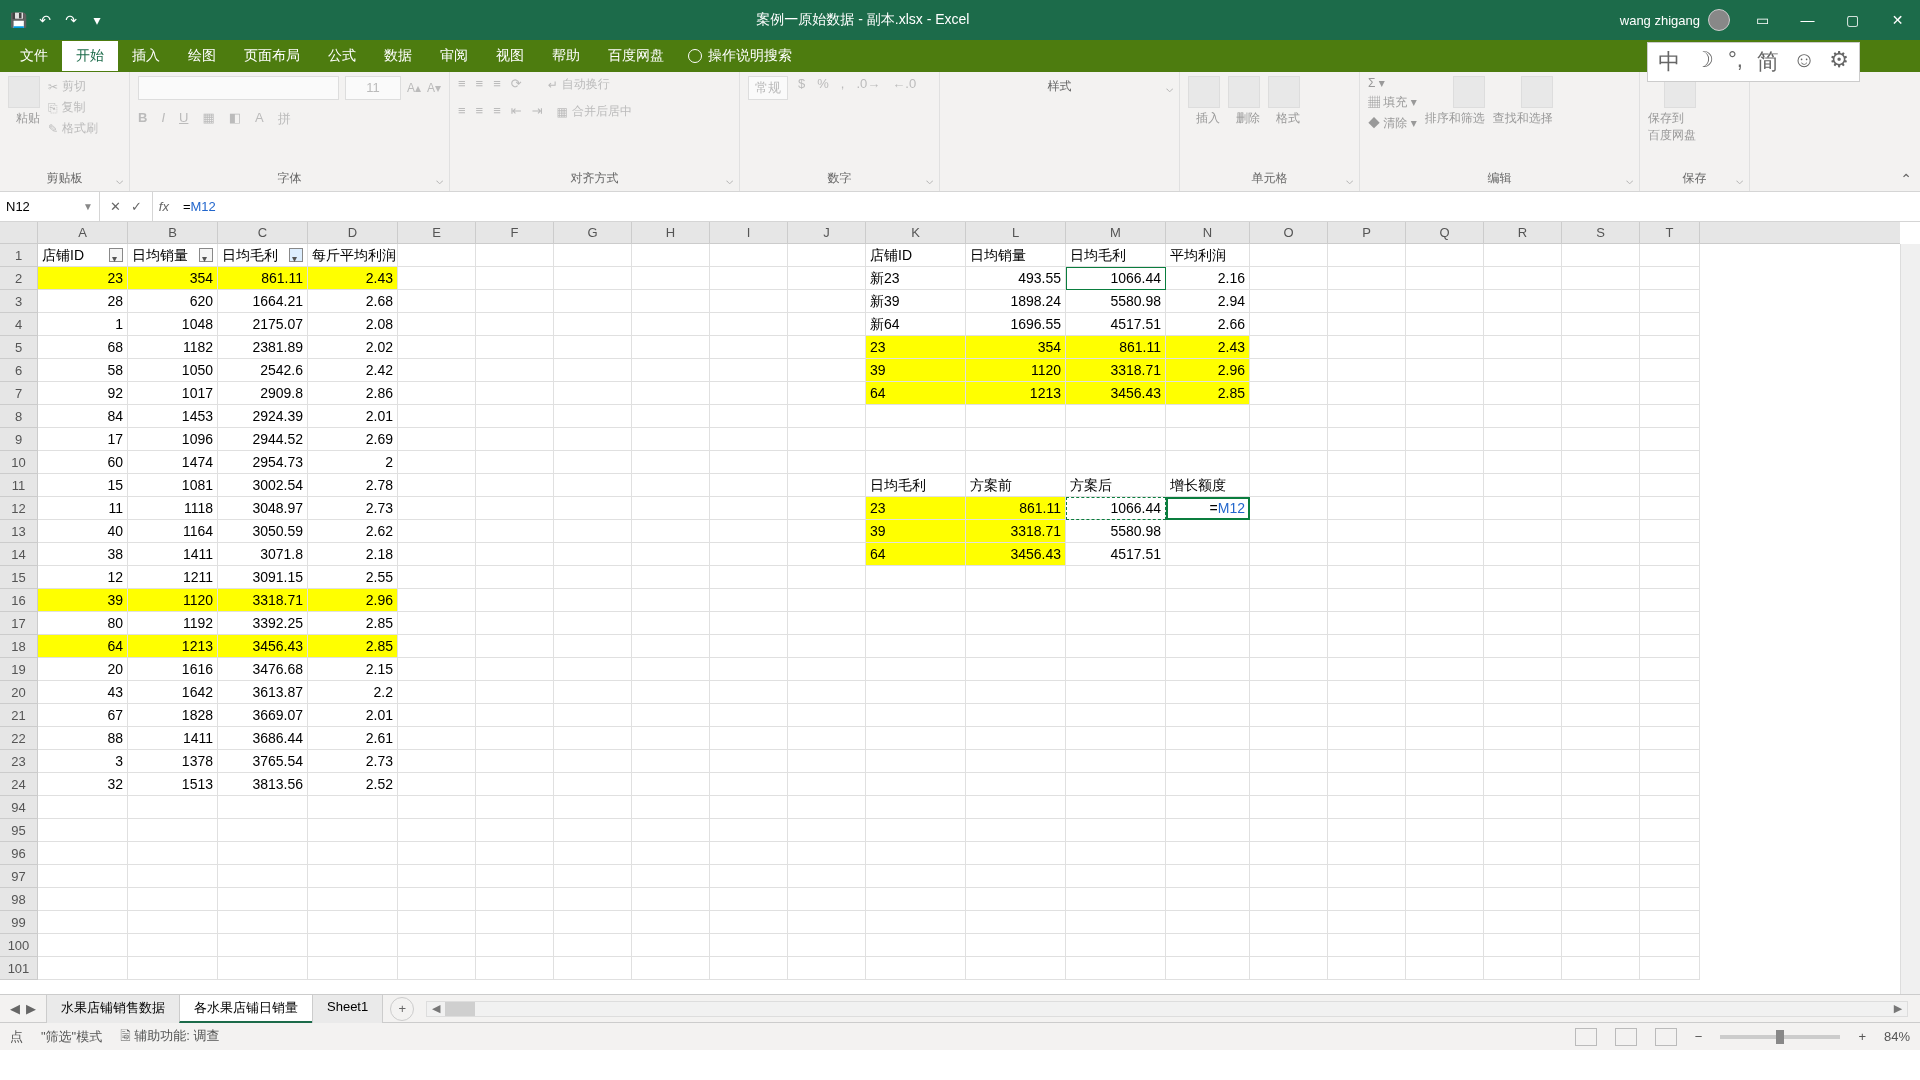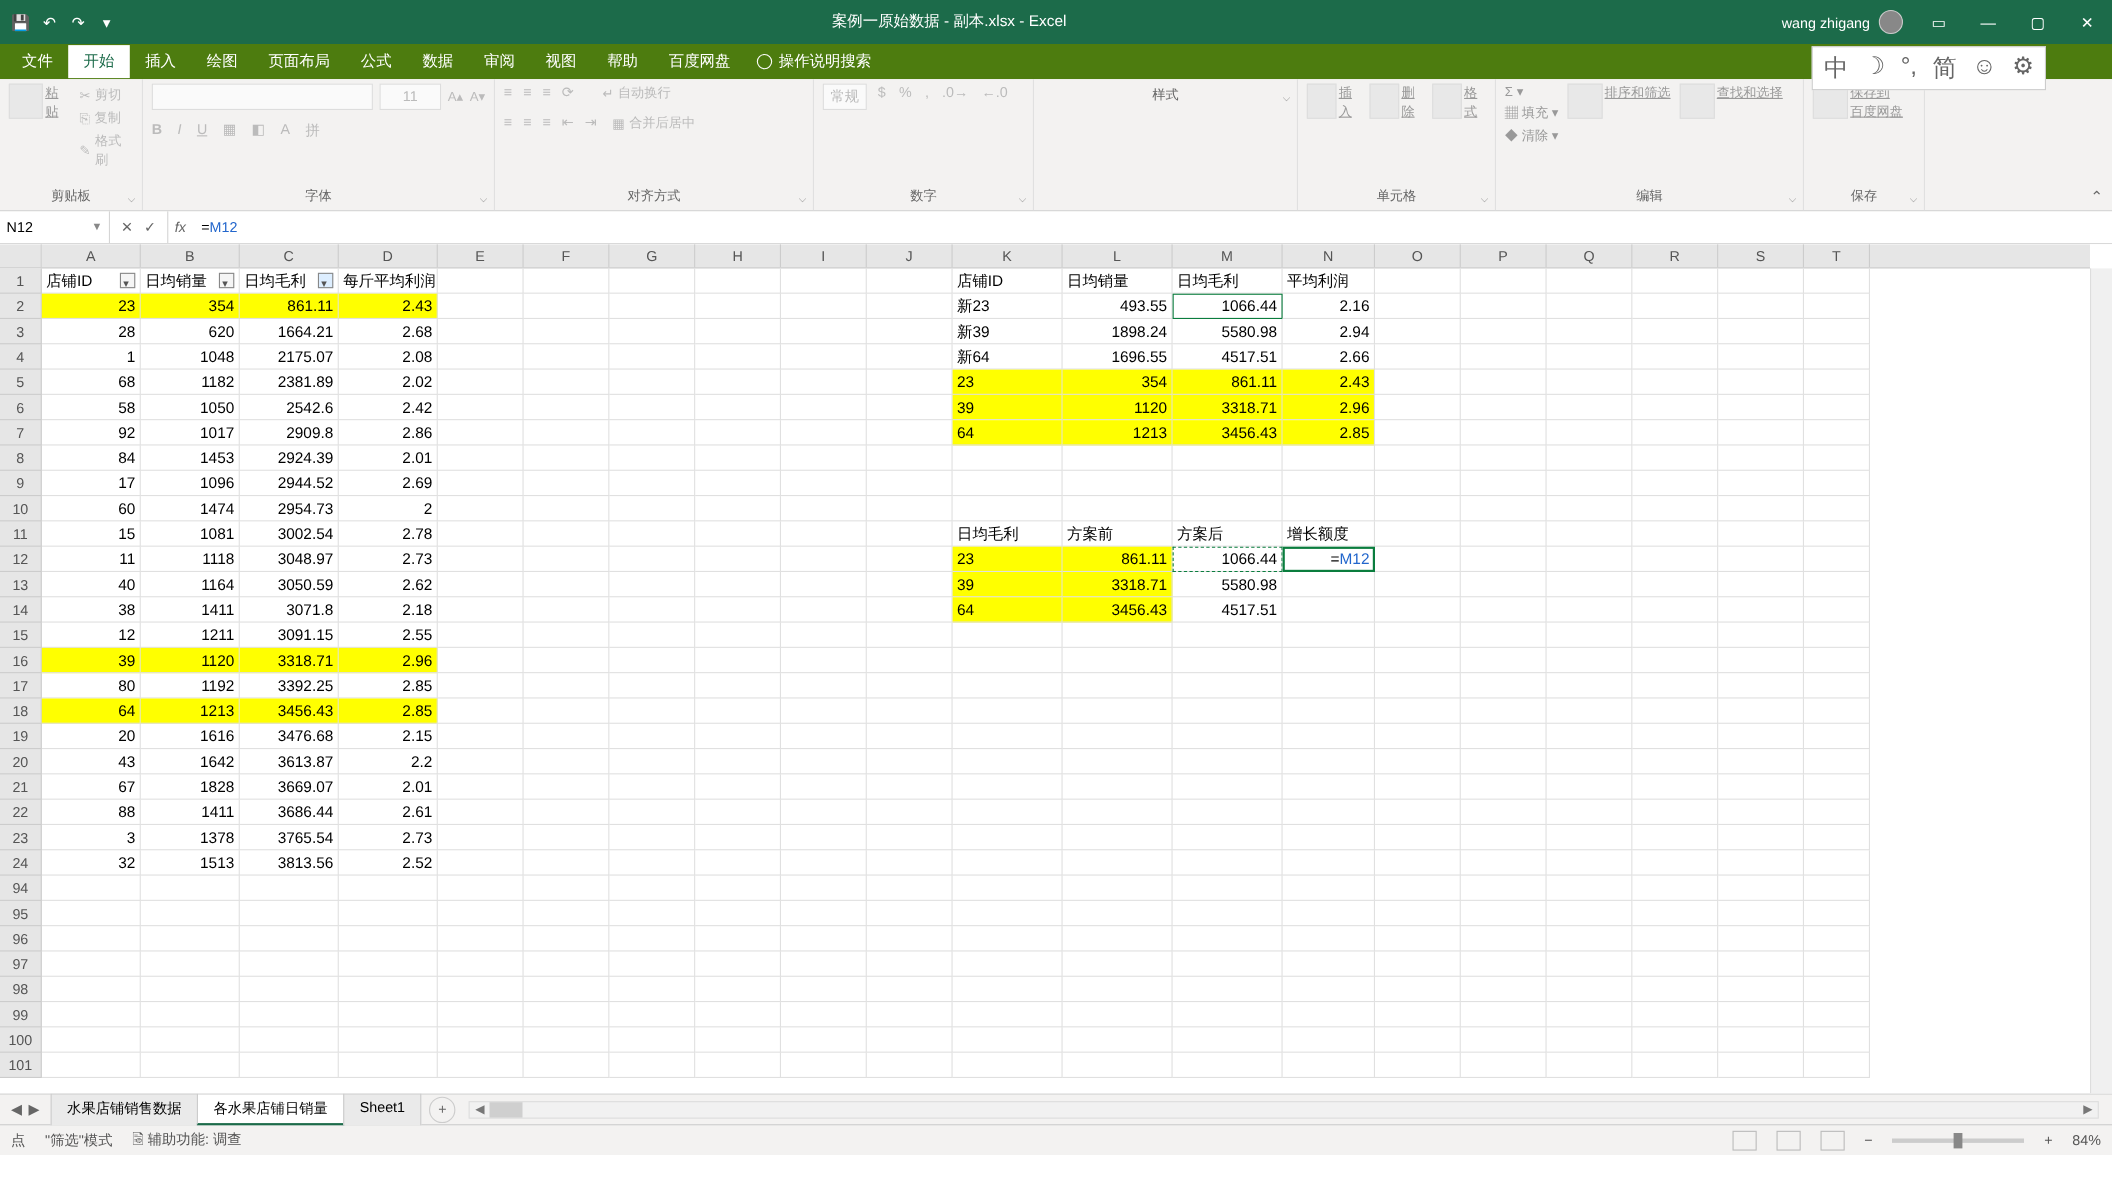--- a/index.html
+++ b/index.html
@@ -21,21 +21,21 @@
 .ribbon-tabs .tell-me { margin-left:10px; font-size:14px; display:flex; align-items:center; gap:6px; }
 .ribbon-tabs .tell-me .bulb { width:14px; height:14px; border:1px solid #fff; border-radius:50%; }
 
 
 .ribbon-body { height:120px; background:#f3f2f1; border-bottom:1px solid #d5d5d5; display:flex; position:relative; }
 .ribbon-group { border-right:1px solid #e0e0e0; padding:4px 8px 2px 8px; display:flex; flex-direction:column; justify-content:space-between; }
 .ribbon-group .controls { display:flex; gap:8px; flex:1; align-items:flex-start; }
 .ribbon-group .label { text-align:center; font-size:12px; color:#666; padding:2px 0; position:relative; }
 .ribbon-group .label::after { content:"⌵"; position:absolute; right:-2px; bottom:2px; font-size:9px; color:#999; }
 .ghost-btn { color:#bbb; font-size:12px; display:flex; align-items:center; gap:4px; }
-.big-btn { display:flex; flex-direction:row; align-items:flex-start; gap:2px; color:#999; font-size:12px;text-decoration:underline; }
+.big-btn { display:flex; flex-direction:column; align-items:flex-end; gap:2px; color:#999; font-size:12px; }
 .big-btn .ico { width:32px; height:32px; background:#e8e8e8; border:1px solid #ddd; }
 .collapse-ribbon { position:absolute; right:8px; bottom:4px; font-size:14px; color:#666; }
 
 
 .helper-icons { position:absolute; right:60px; top:-30px; background:#fff; border:1px solid #ccc; padding:4px 10px; display:flex; gap:14px; font-size:22px; color:#666; z-index:5; }
 
 
 .formula-row { height:30px; display:flex; align-items:center; border-bottom:1px solid #d5d5d5; background:#fff; }
 .name-box { width:100px; padding:0 6px; border-right:1px solid #d5d5d5; height:100%; display:flex; align-items:center; justify-content:space-between;gap:12px; }
 .name-box .dd { font-size:10px; color:#888; }

